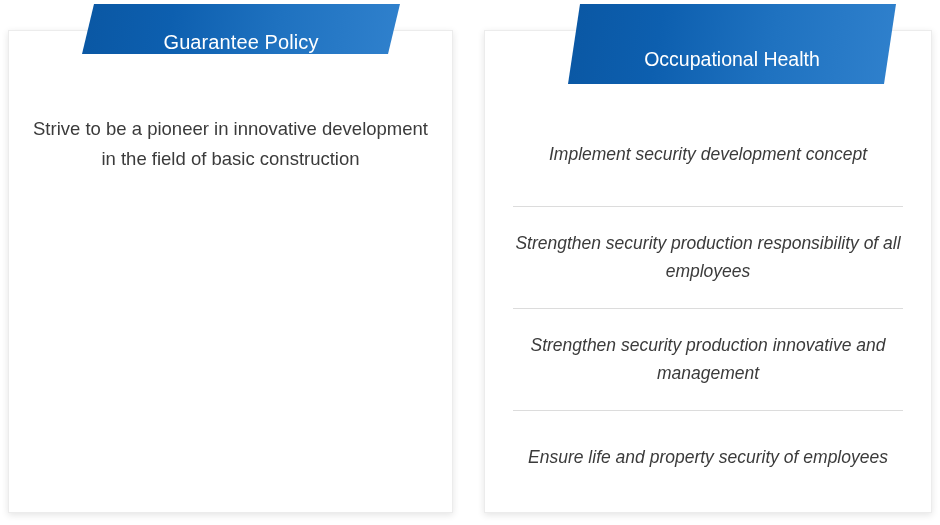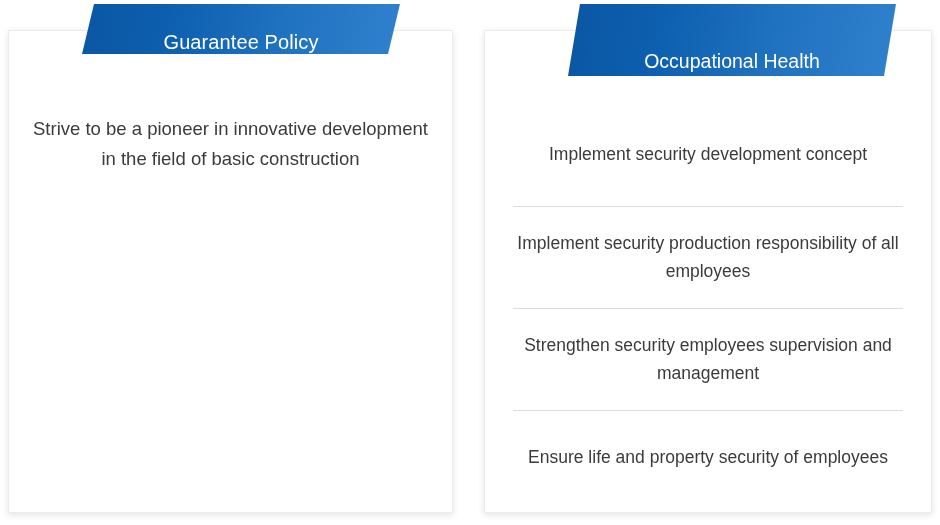--- a/index.html
+++ b/index.html
@@ -53,38 +53,38 @@
   .banner--left {
     left: 82px;
     width: 318px;
     height: 50px;
     font-size: 20px;
     letter-spacing: 0.1px;
   }
   .banner--right {
     left: 568px;
     width: 328px;
-    height: 72px;
+    height: 80px;
     font-size: 19.5px;
     line-height: 25px;
-    padding-bottom: 2px;
+    padding-bottom: 12px;
   }
   .banner-text { display: block; }
 
   
   .card-body {
     position: absolute;
     left: 0;
     right: 0;
     box-sizing: border-box;
     display: flex;
     flex-direction: column;
   }
   .card--left  .card-body { top: 50px; bottom: 0; padding: 0 24px; }
-  .card--right .card-body { top: 72px; bottom: 0; padding: 0 28px; }
+  .card--right .card-body { top: 72px; bottom: 0; padding: 0 28px; font-style: italic; }
 
   .policy-item {
     display: flex;
     align-items: center;
     justify-content: center;
     text-align: center;
     color: #3b3b3b;
     box-sizing: border-box;
   }
   .policy-item + .policy-item {
@@ -124,24 +124,24 @@
     <span class="banner-text">Guarantee Policy</span>
   </div>
 
   <div class="card card--right">
 
     <div class="card-body">
       <div class="policy-item">
         <span class="policy-text">Implement security development concept</span>
       </div>
       <div class="policy-item">
-        <span class="policy-text">Implement security production responsibility of all employees</span>
+        <span class="policy-text">Strengthen security production responsibility of all employees</span>
       </div>
       <div class="policy-item">
-        <span class="policy-text">Strengthen security employees supervision and management</span>
+        <span class="policy-text">Strengthen security production innovative and management</span>
       </div>
       <div class="policy-item">
         <span class="policy-text">Ensure life and property security of employees</span>
       </div>
     </div>
   </div>
 
   <div class="banner banner--right">
     <div>
       <span class="banner-text">Occupational Health</span>

